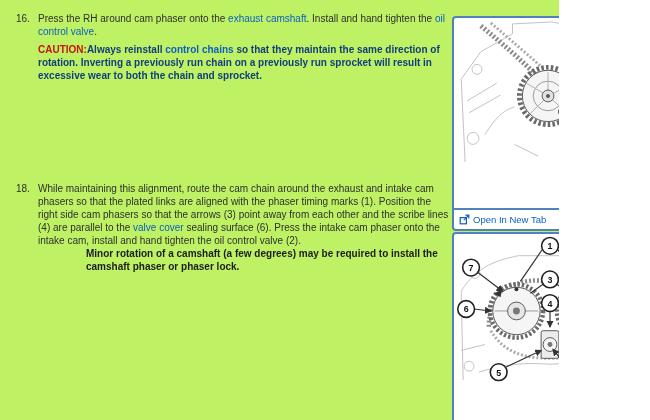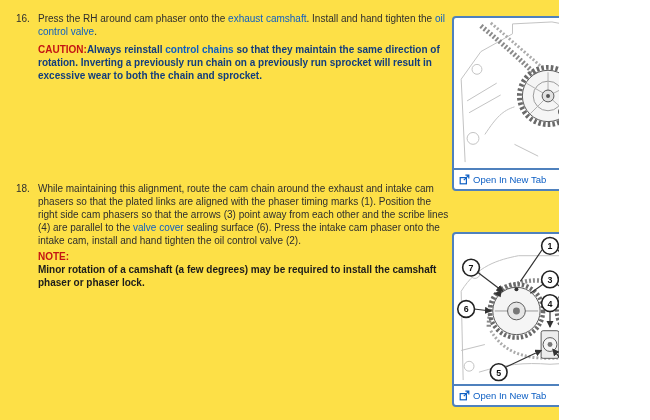--- a/index.html
+++ b/index.html
@@ -1,34 +1,34 @@
 <!DOCTYPE html>
 <html style="--link: #0d5fc4; --caution_red: #c41414; --caution_navy: #123d7e; --frame_blue: #4f81bd; --text: #2e2e2e;"><head>
 <meta charset="utf-8">
 <style>
   html,body{margin:0;padding:0;background:#fff;}
-  .page{position:relative;width:559px;height:420px;background:#fde047;overflow:hidden;
+  .page{position:relative;width:559px;height:420px;background:#bef264;overflow:hidden;
         font-family:"Liberation Sans",sans-serif;font-size:10px;line-height:13px;color:var(--text,#2e2e2e);}
   .text-col{position:absolute;left:16px;top:12px;width:434px;}
   .step{display:flex;margin-bottom:7px;}
   .step-num{flex:0 0 22px;}
   .step-body{flex:1;}
   .gap{margin-top:100px;}
   a.doclink{color:var(--link,#0d5fc4);text-decoration:none;cursor:pointer;}
   .caution{margin-top:5px;font-weight:bold;color:var(--caution_navy,#123d7e);}
   .caution .caution-label{color:var(--caution_red,#c41414);text-align:right;}
   .note-label{display:block;margin-top:3px;font-weight:bold;color:var(--caution_red,#c41414);}
-  .note-text{font-weight:bold;color:#1c1c1c;}
+  .note-text{font-weight:bold;color:#1c1c1c;margin-left:48px;}
   .fig-panel{position:absolute;left:452px;width:192px;border:2px solid var(--frame_blue,#4f81bd);
              border-radius:4px;background:#fff;}
   #fig1{top:16px;} #fig2{top:232px;}
   .fig-img{height:150px;}
   .fig-img svg{display:block;width:100%;height:100%;}
   .fig-footer{display:flex;justify-content:space-between;align-items:center;
-              border-top:2px solid var(--frame_blue,#4f81bd);height:19px;padding:0 5px;font-size:9.5px;}
+              border-top:2px solid var(--frame_blue,#4f81bd);height:19px;padding:0 5px;font-size:9.5px;margin-top:40px;}
   .fig-link{display:flex;align-items:center;gap:3px;color:var(--link,#0d5fc4);text-decoration:none;cursor:pointer;}
 </style>
 </head>
 <body>
 
 <div class="page">
 
   <div class="text-col">
 
     <div class="step">
@@ -39,21 +39,20 @@
           <span class="caution-label">CAUTION:</span><span>Always reinstall </span><a class="doclink">control chains</a><span> so that they maintain the same direction of rotation. Inverting a previously run chain on a previously run sprocket will result in excessive wear to both the chain and sprocket.</span>
         </div>
       </div>
     </div>
 
 
     <div class="step gap">
       <span class="step-num">18.</span>
       <div class="step-body">
         <span>While maintaining this alignment, route the cam chain around the exhaust and intake cam phasers so that the plated links are aligned with the phaser timing marks (1). Position the right side cam phasers so that the arrows (3) point away from each other and the scribe lines (4) are parallel to the </span><a class="doclink">valve cover</a><span> sealing surface (6). Press the intake cam phaser onto the intake cam, install and hand tighten the oil control valve (2).</span>
-        <span class="note-label">NOTE:</span>
         <div class="note-text">Minor rotation of a camshaft (a few degrees) may be required to install the camshaft phaser or phaser lock.</div>
       </div>
     </div>
 
 
   </div>
 
   <div class="fig-panel" id="fig1">
     <div class="fig-img">
       <svg viewBox="0 0 192 152">

